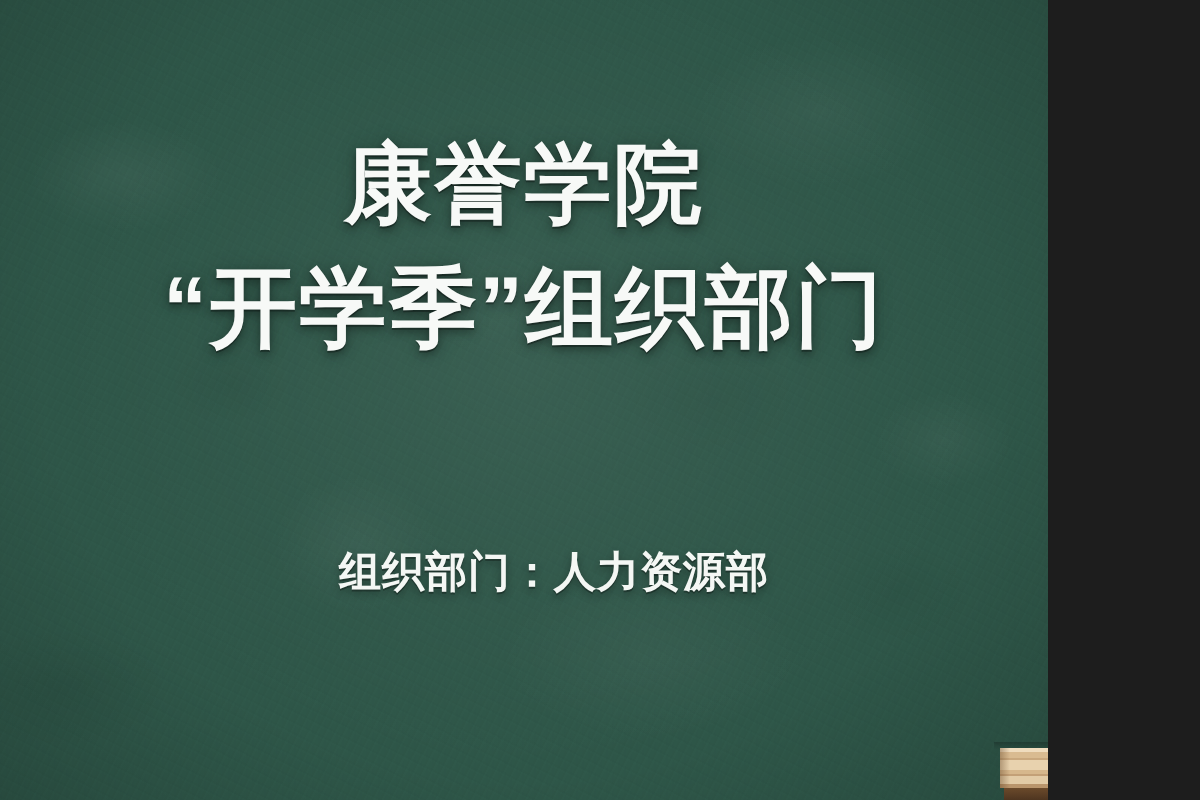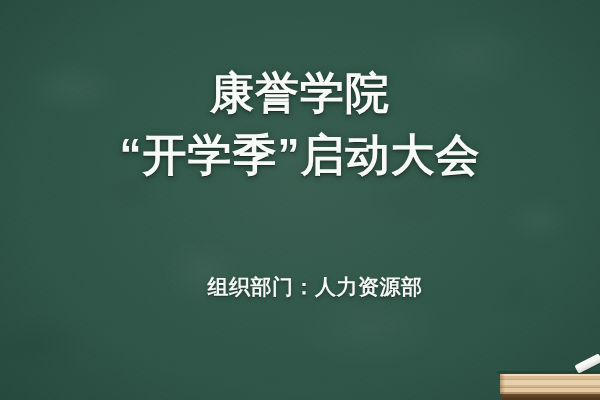--- a/index.html
+++ b/index.html
@@ -4,21 +4,21 @@
 <title>Slide</title>
 <style>
   html, body {
     margin: 0;
     padding: 0;
     background: #1d1d1d;
   }
 
   #slide {
     position: relative;
-    width: 600px;
+    width: 524px;
     height: 400px;
     overflow: hidden;
     font-family: "Liberation Sans", "DejaVu Sans", sans-serif;
     
     background-color: #2e5648;
     user-select: none;
   }
 
   
 
@@ -196,21 +196,21 @@
 <div id="slide">
 
   <div class="board-texture"></div>
   <div class="board-grain"></div>
   <div class="board-vignette"></div>
 
   <div class="content">
 
     <div class="title-block">
       <span class="title-line">康誉学院</span>
-      <span class="title-line">“开学季”启动大会</span>
+      <span class="title-line">“开学季”组织部门</span>
     </div>
 
     <div class="subtitle">组织部门：人力资源部</div>
 
   </div>
 
   <div class="chalk-tray">
     <div class="tray-shadow"></div>
     <div class="tray-body">
       <div class="tray-endcap"></div>

